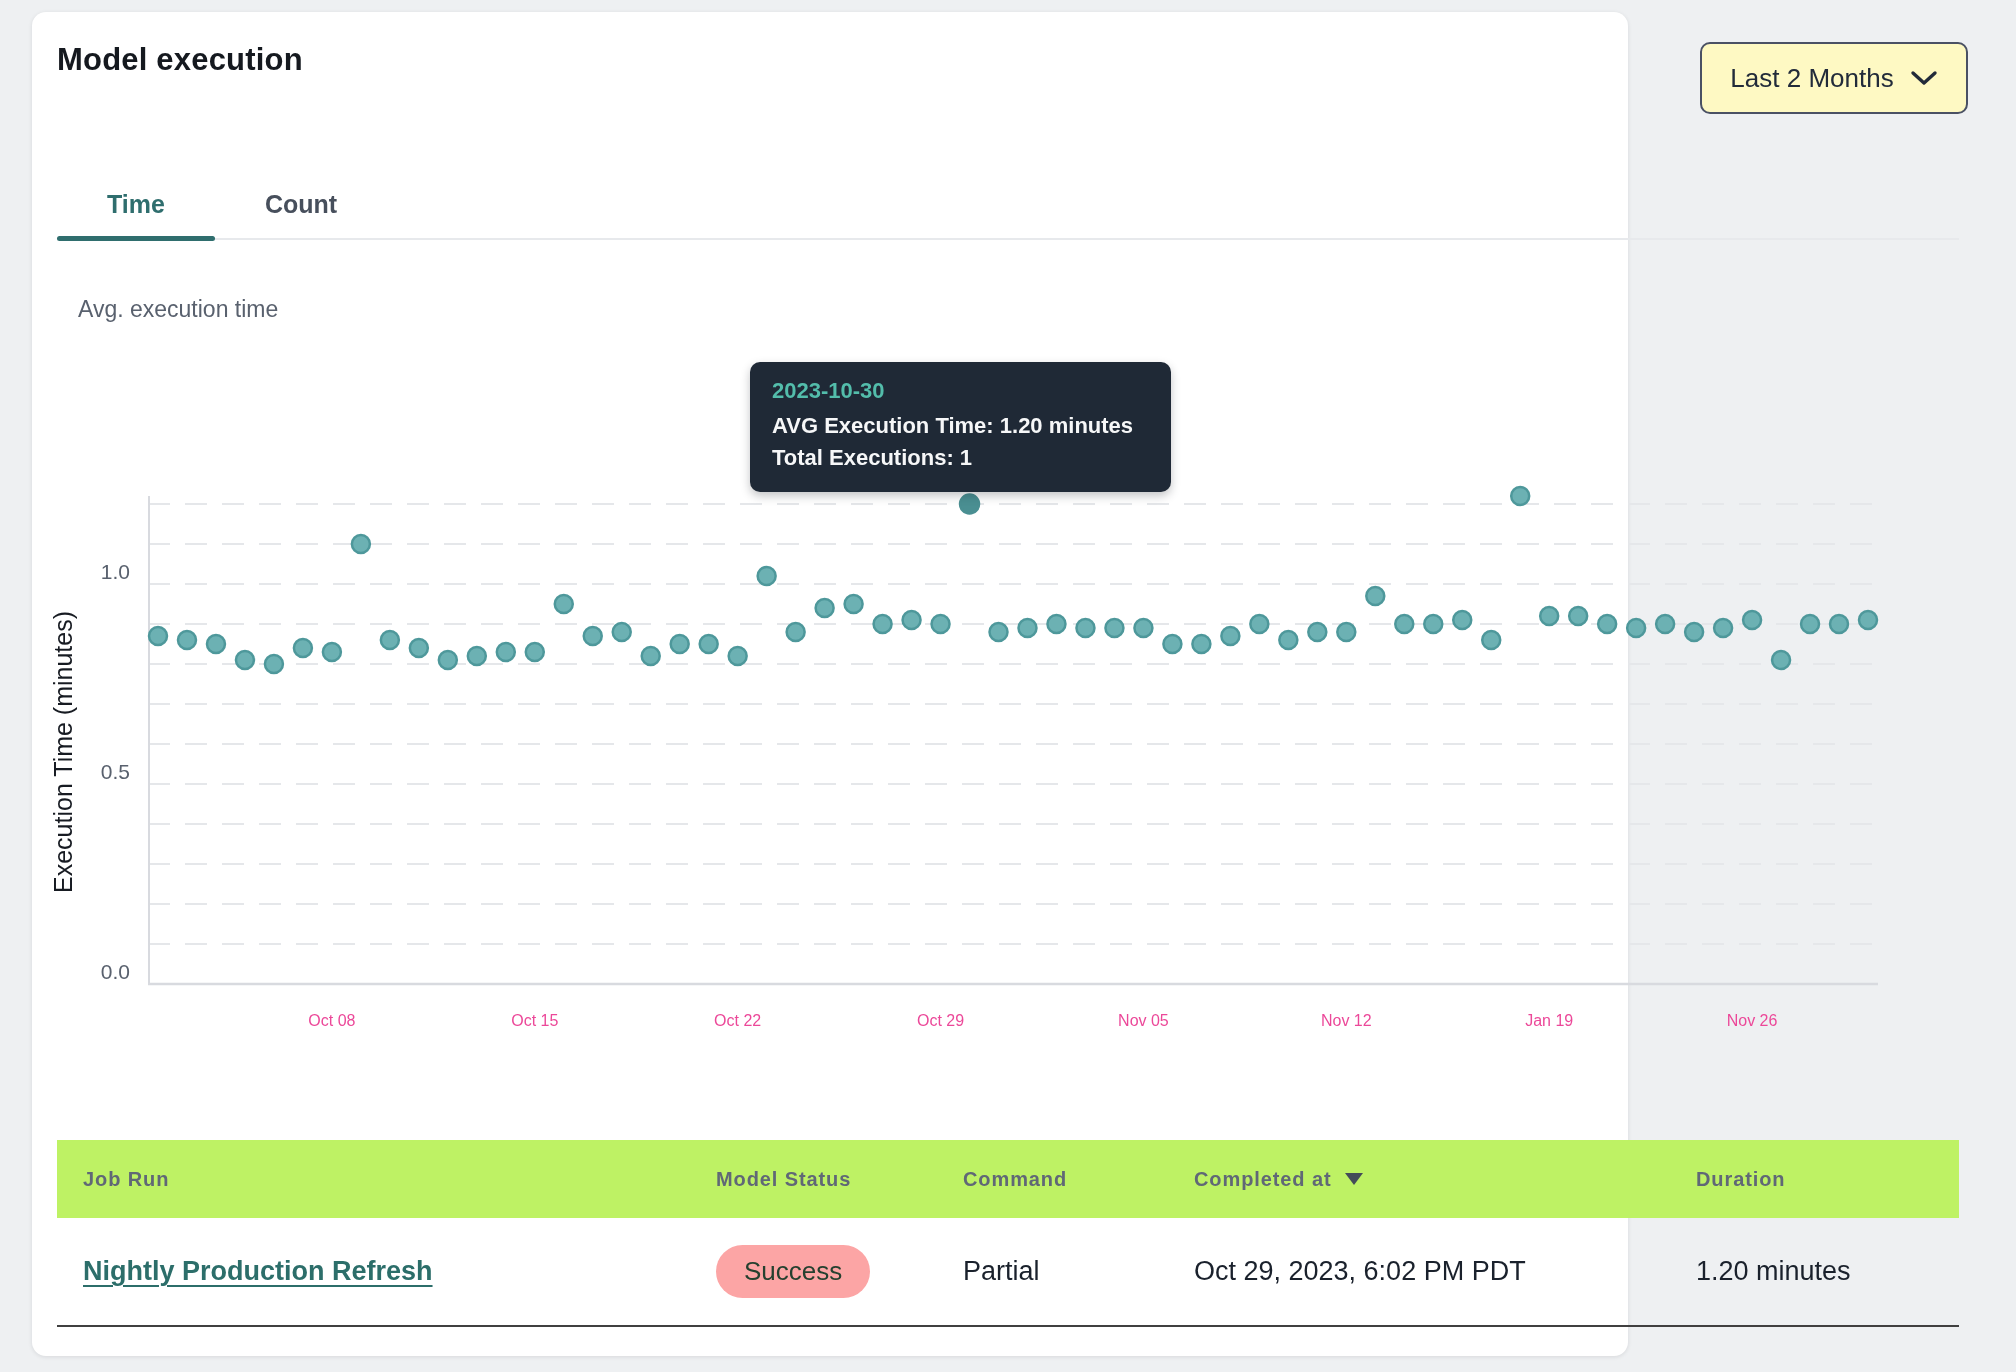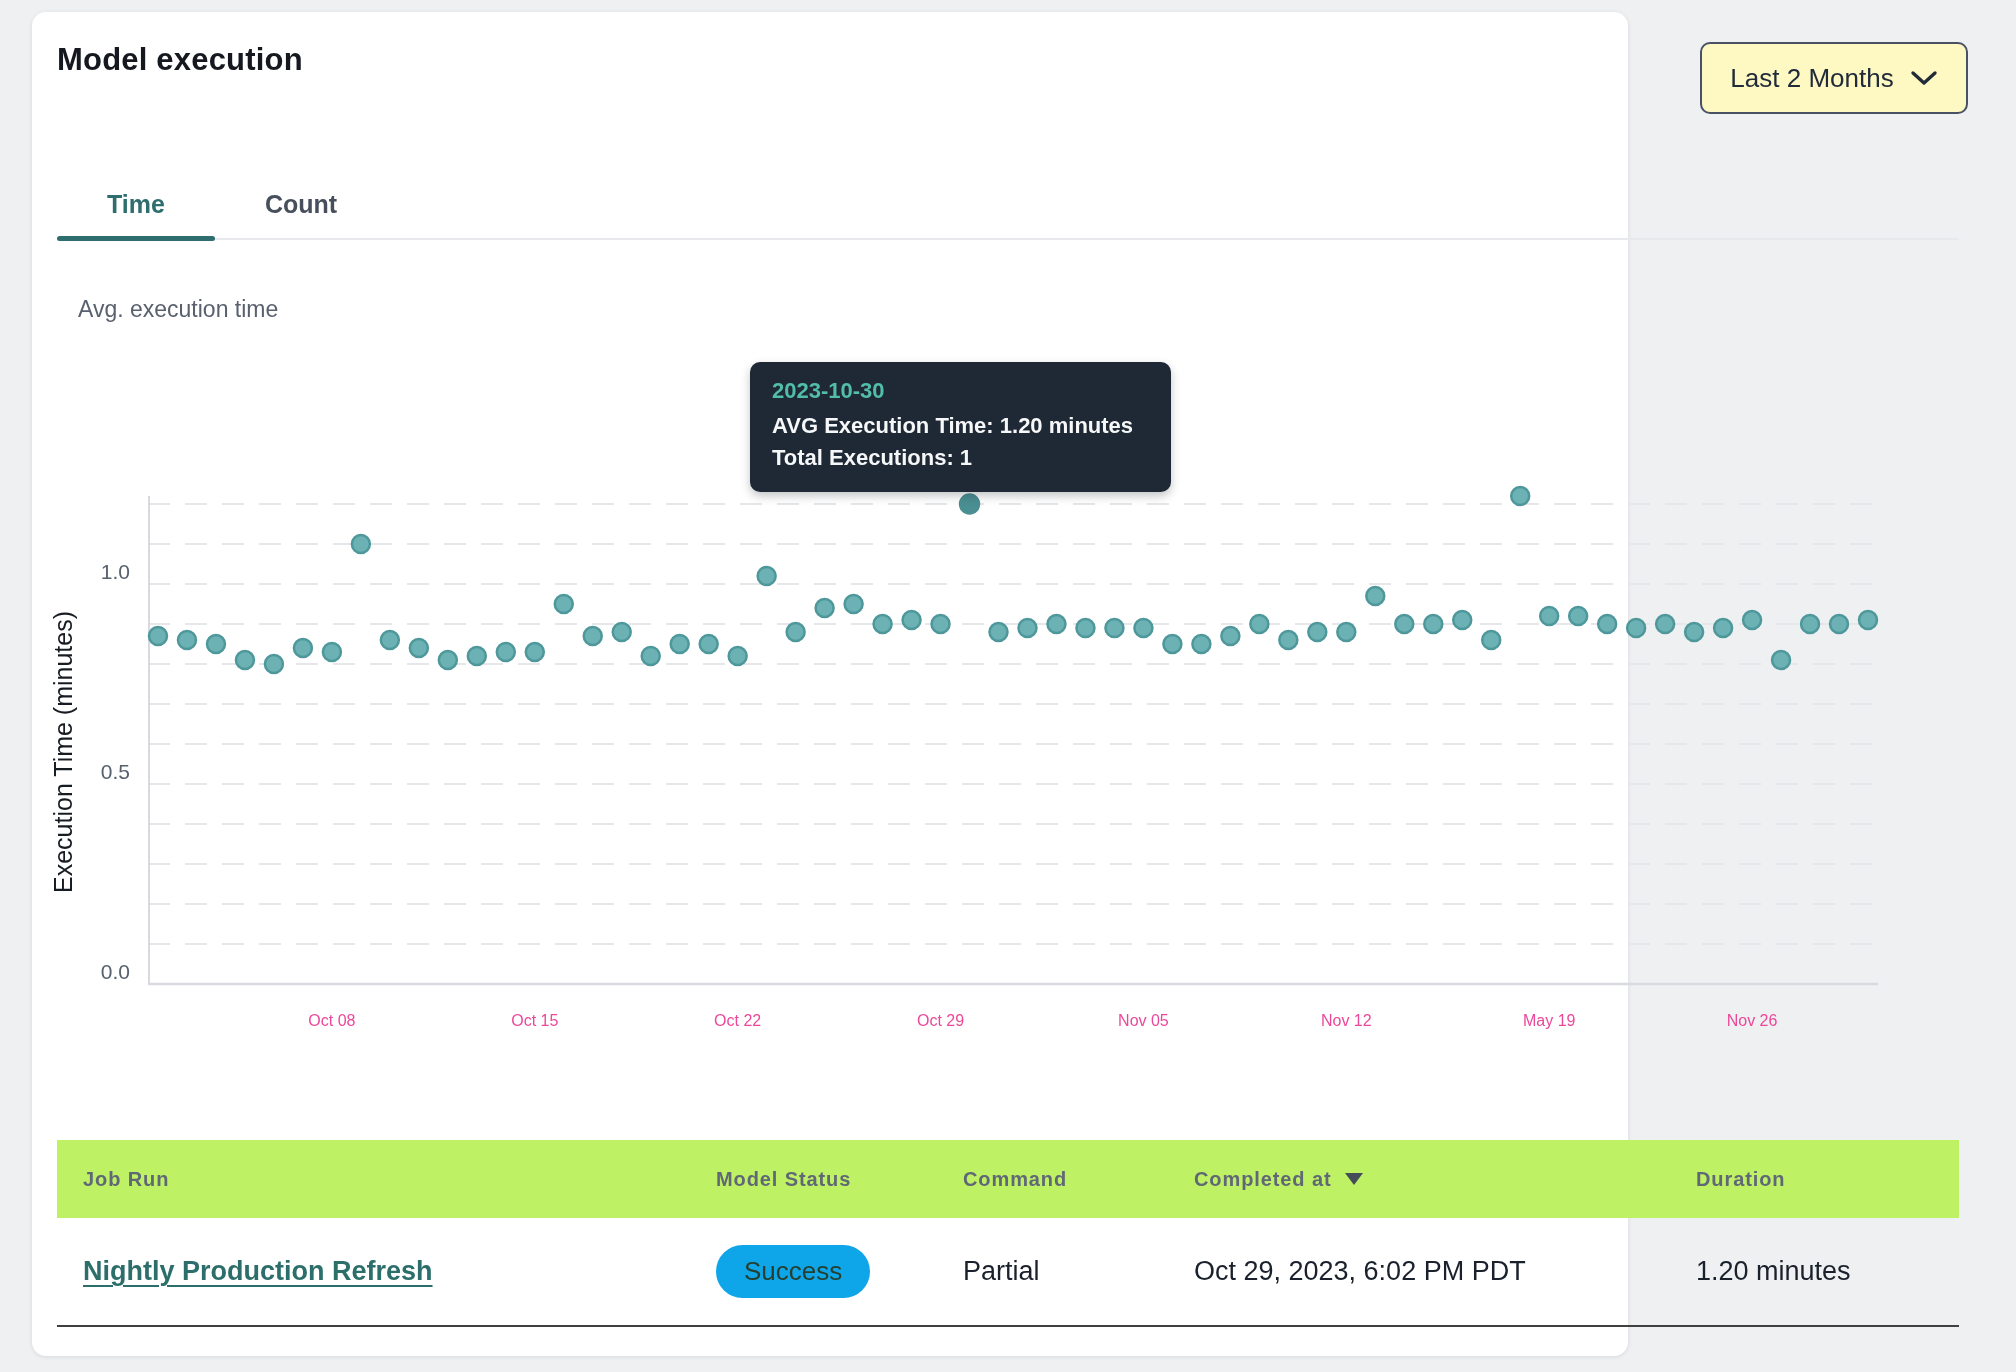--- a/index.html
+++ b/index.html
@@ -48,21 +48,21 @@
            background:#bef264; height:78px; align-items:center; }
   .th { font-size:20px; font-weight:700; color:#606876; letter-spacing:.9px;
         padding-left:26px; display:flex; align-items:center; gap:10px; }
   .sort-icon { display:inline-block; width:0; height:0; border-left:9px solid transparent;
         border-right:9px solid transparent; border-top:12px solid #444c59; margin-left:4px; }
   .trow { display:grid; grid-template-columns:633px 247px 231px 502px 289px;
           height:109px; align-items:center; border-bottom:2px solid #404040; }
   .td { padding-left:26px; font-size:27px; color:#1a212c; }
   .job-link { font-size:27px; font-weight:700; color:#2c6e6a; text-decoration:underline;
               text-decoration-thickness:2px; text-underline-offset:5px; cursor:pointer; }
-  .badge { display:inline-block; background:#0ea5e9; color:#25402f; font-size:26px;
+  .badge { display:inline-block; background:#fca5a5; color:#25402f; font-size:26px;
            padding:11px 28px; border-radius:28px; }
 </style>
 </head>
 <body>
 
 <div class="card">
 
   <div class="page-title">Model execution</div>
 
   <button class="range-select">
@@ -173,21 +173,21 @@
       <circle cx="1720" cy="130" r="9" fill="#6cb1b3" stroke="#4e989b" stroke-width="2.5"></circle>
     </svg>
 
   <div id="xticks">
       <div class="xtick" style="left: 183.898px;">Oct 08</div>
       <div class="xtick" style="left: 386.78px;">Oct 15</div>
       <div class="xtick" style="left: 589.661px;">Oct 22</div>
       <div class="xtick" style="left: 792.542px;">Oct 29</div>
       <div class="xtick" style="left: 995.424px;">Nov 05</div>
       <div class="xtick" style="left: 1198.31px;">Nov 12</div>
-      <div class="xtick" style="left: 1401.19px;">May 19</div>
+      <div class="xtick" style="left: 1401.19px;">Jan 19</div>
       <div class="xtick" style="left: 1604.07px;">Nov 26</div>
     </div>
 
   <div class="table">
     <div class="thead">
       <div class="th">
         <span>Job Run</span>
       </div>
       <div class="th">
         <span>Model Status</span>

